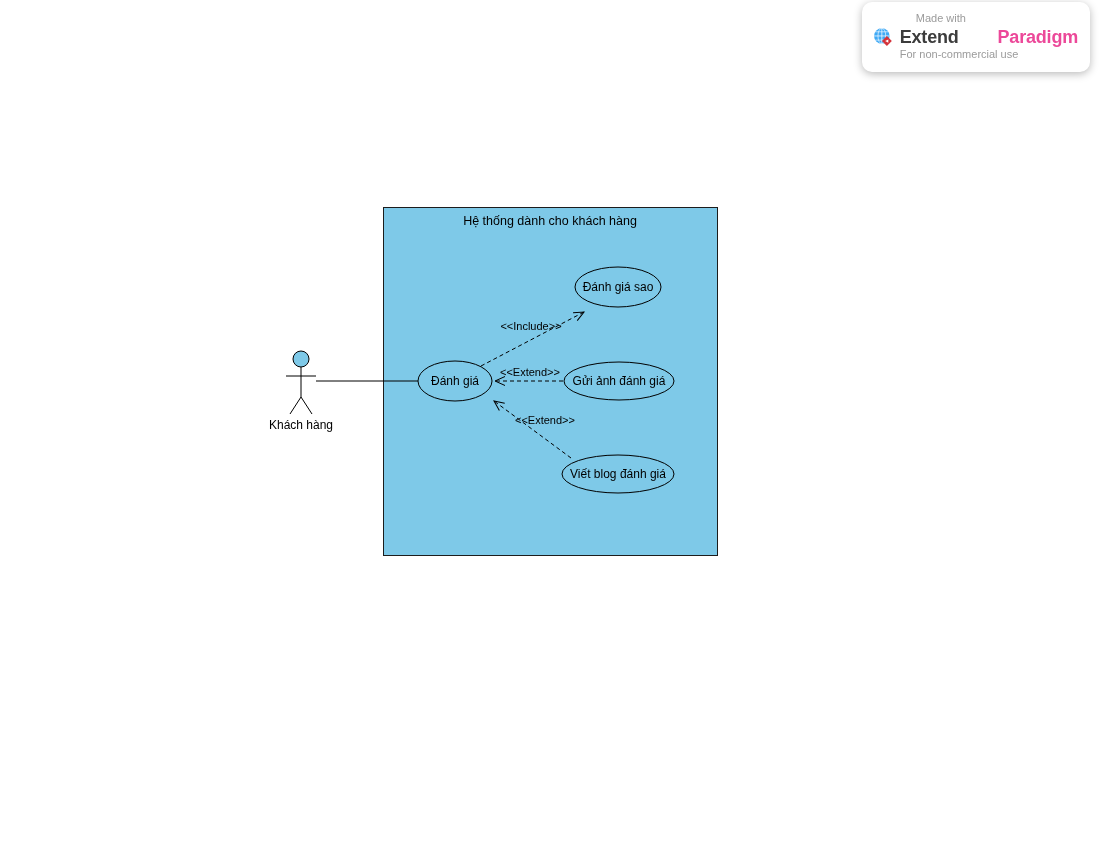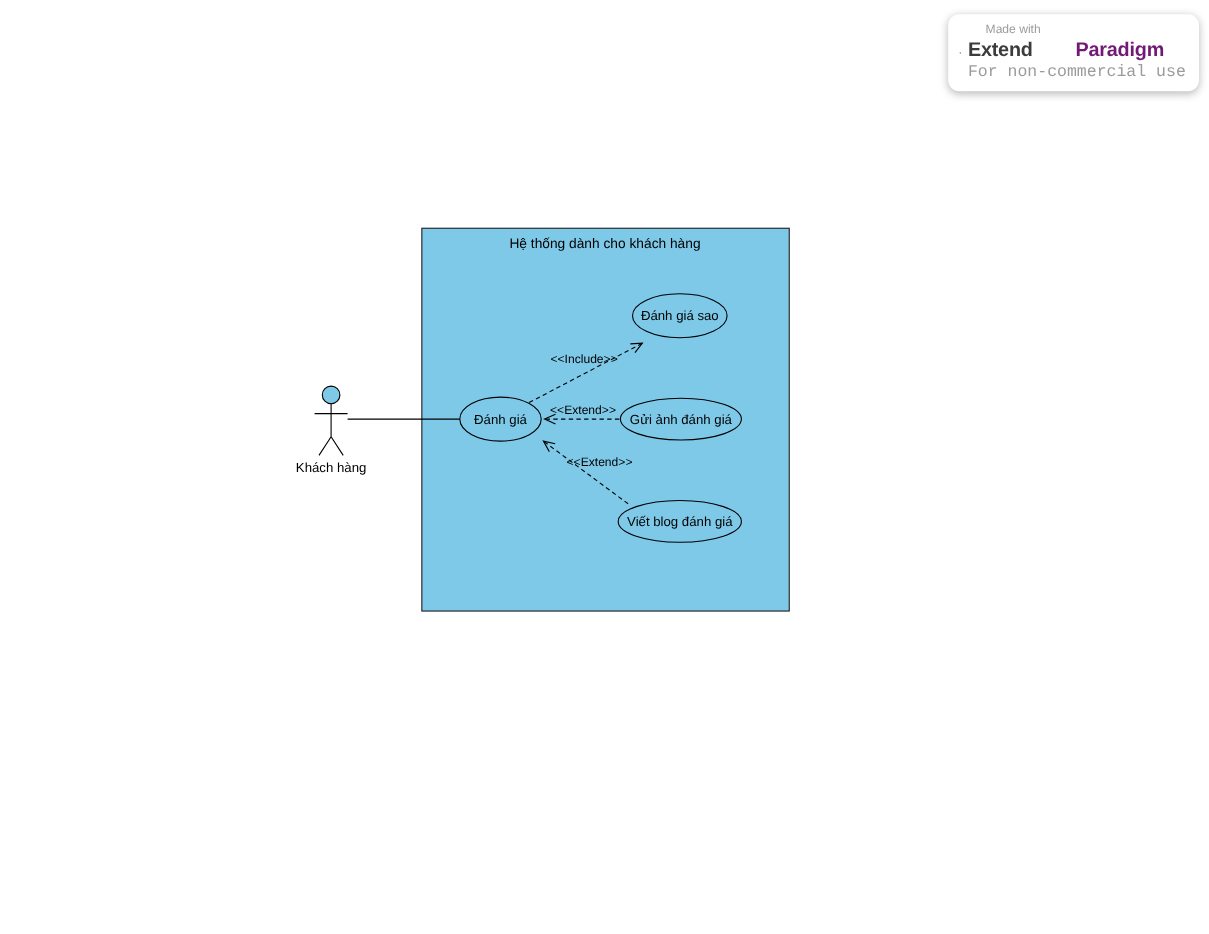--- a/index.html
+++ b/index.html
@@ -13,40 +13,40 @@
 
   .diagram-svg { position: absolute; left: 0; top: 0; }
   .diagram-svg text {
     font-family: "Liberation Sans", "DejaVu Sans", sans-serif;
     fill: #000000;
   }
 
   
   .vp-badge {
     position: absolute;
-    top: 13px; right: 9px;
+    top: 2px; right: 9px;
     width: 228px; height: 70px;
     background: #ffffff;
     border-radius: 10px;
     box-shadow: 0 2px 8px rgba(0,0,0,0.28);
     display: flex;
     align-items: center;
     padding: 0 12px 0 10px;
     gap: 6px;
   }
   .vp-text { line-height: 1.25; }
   .vp-made {
     color: #9b9b9b; font-size: 11px; margin-left: 16px;
   }
   .vp-brand {
     font-size: 18px; font-weight: bold; color: #3c3c3c;
     letter-spacing: -0.2px; white-space: nowrap;
   }
-  .vp-brand .vp-brand-2 { color: #701a75; margin-left: 2px; padding-left: 37px; }
-  .vp-license { color: #9b9b9b; font-size: 15px; white-space: nowrap; font-family: Liberation Mono, monospace; }
+  .vp-brand .vp-brand-2 { color: #ec4899; margin-left: 2px; padding-left: 37px; }
+  .vp-license { color: #9b9b9b; font-size: 11px; white-space: nowrap; }
 </style>
 </head>
 <body>
 
 <div class="page">
 
   <svg class="diagram-svg" width="1099" height="849" viewBox="0 0 1099 849" xmlns="http://www.w3.org/2000/svg">
     <defs>
       <marker id="openArrow" markerWidth="14" markerHeight="12" refX="11" refY="5" orient="auto" markerUnits="userSpaceOnUse">
         <path d="M1,0.5 L11,5 L1,9.5" fill="none" stroke="#000" stroke-width="1"></path>

